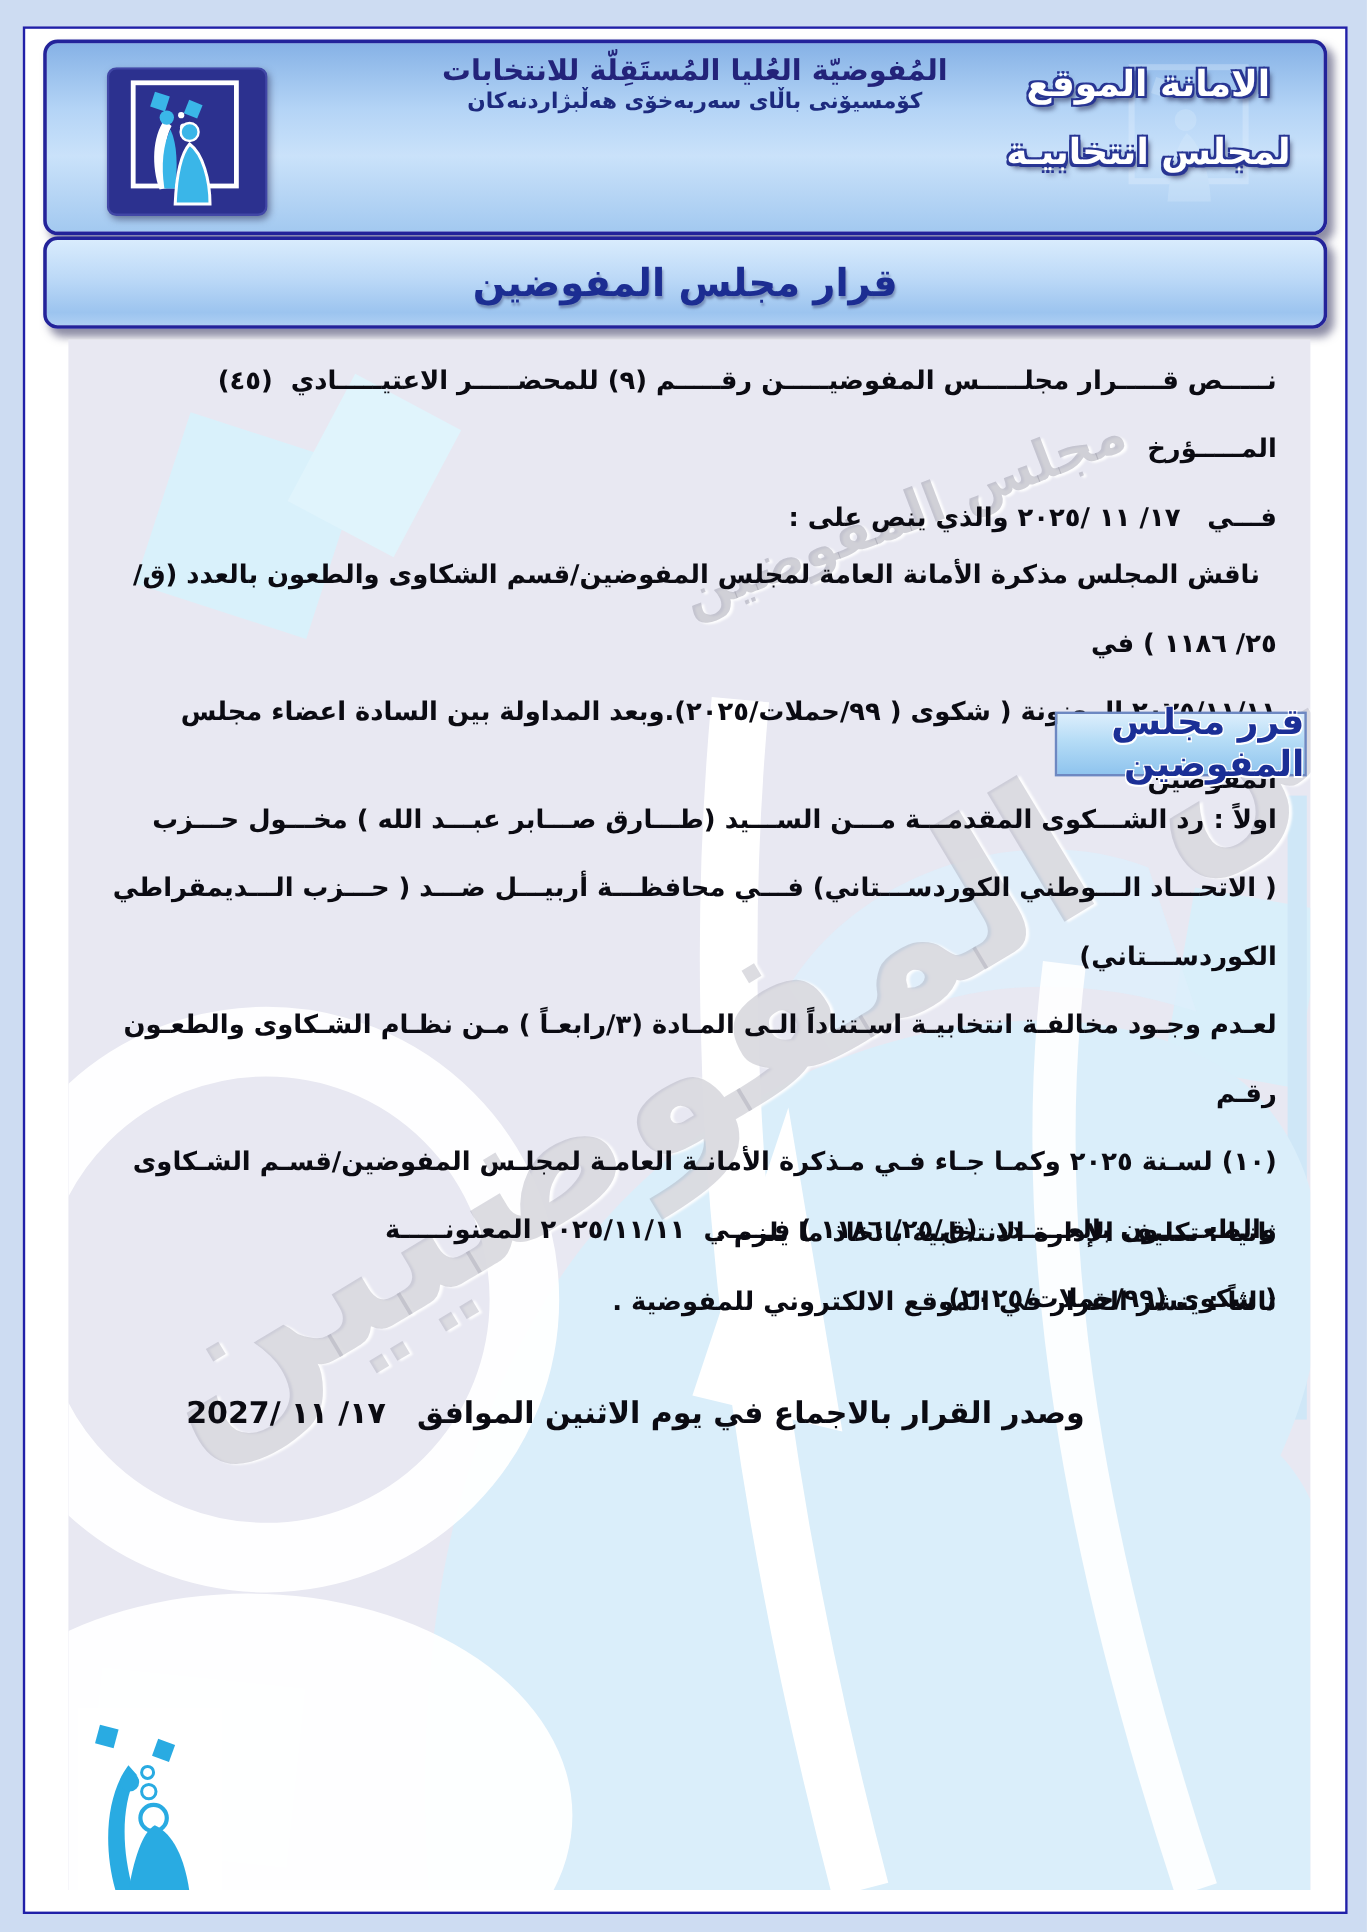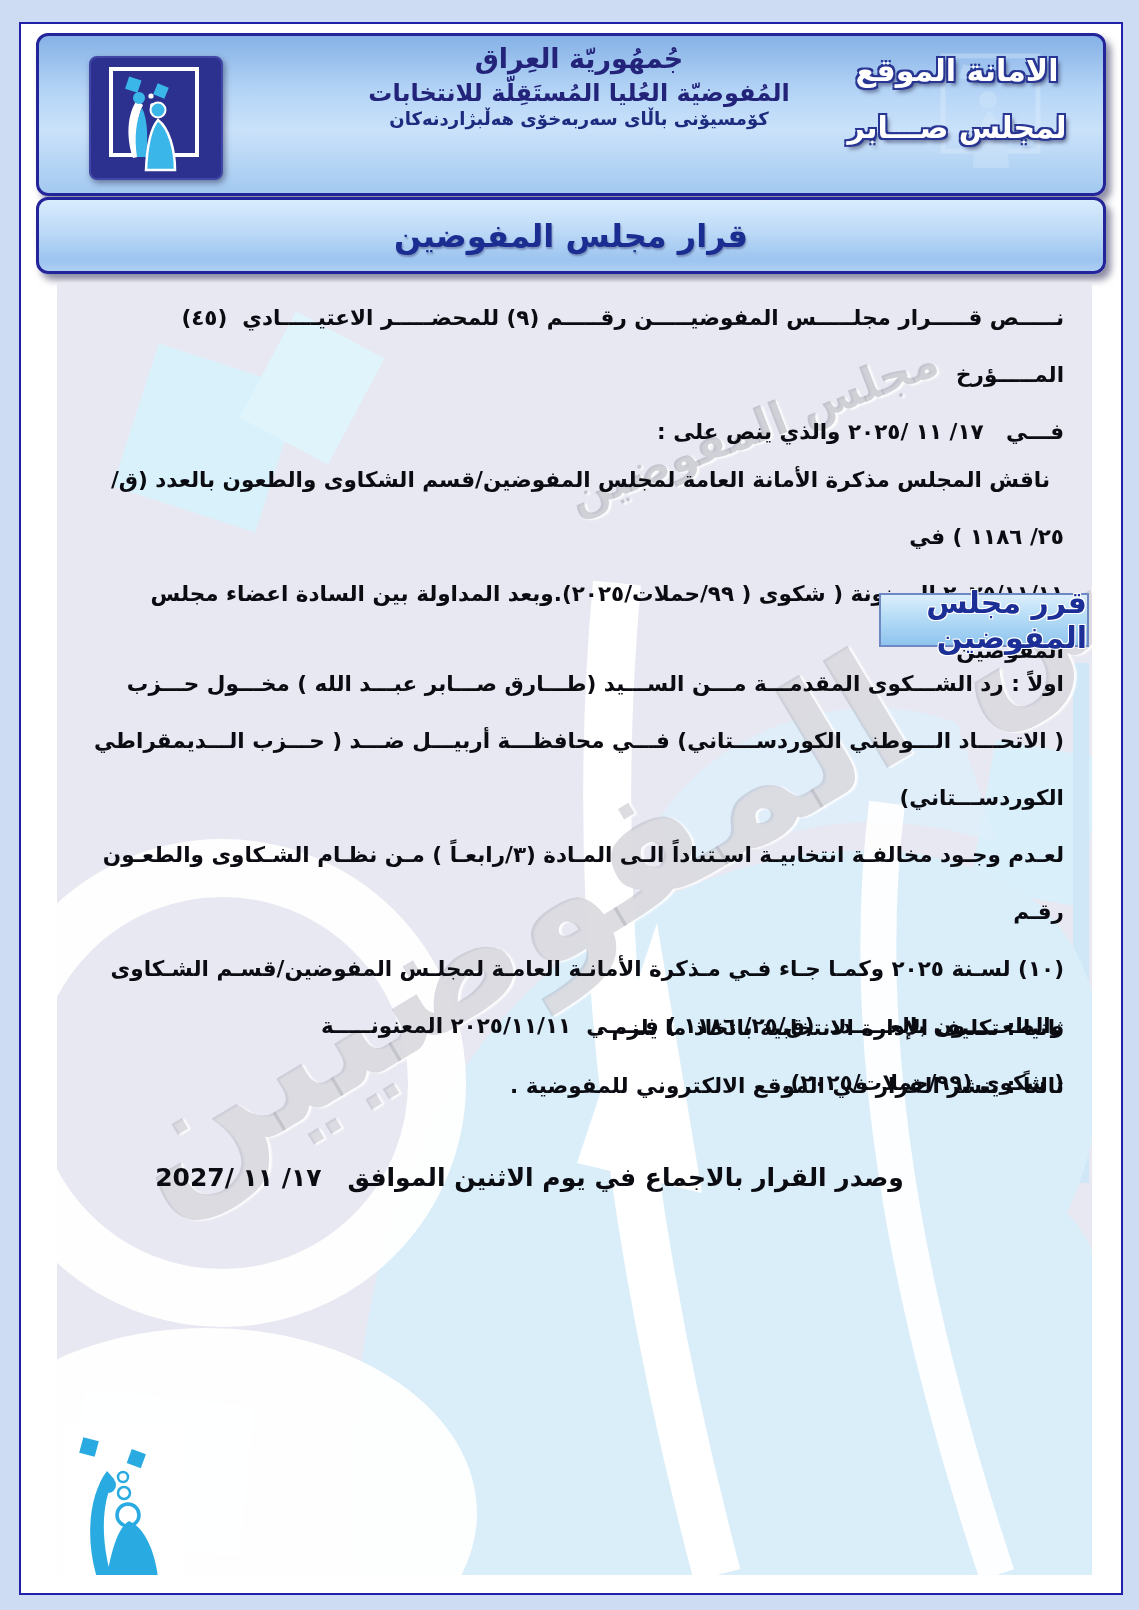--- a/index.html
+++ b/index.html
@@ -103,37 +103,36 @@
       <circle cx="64" cy="50" r="3" fill="#ffffff"></circle>
       <path d="M44 102 C37 82 38 58 48 44 L54 49 C47 62 47 84 53 100 Z" fill="#ffffff"></path>
       <circle cx="50" cy="42" r="6" fill="#3ab6e8"></circle>
       <path d="M48 101 C45 82 47 64 53 52 C59 64 59 84 57 101 Z" fill="#3ab6e8"></path>
       <circle cx="69" cy="54" r="7.5" fill="#3ab6e8" stroke="#ffffff" stroke-width="2"></circle>
       <path d="M57 114 C58 90 62 72 69 64 C80 72 86 94 86 114 Z" fill="#3ab6e8" stroke="#ffffff" stroke-width="2.5"></path>
     </svg>
   </div>
 
   <div class="header-center">
-    <div class="hc1">جُمهُوريّة العِراق</div>
     <div class="hc2">المُفوضيّة العُليا المُستَقِلّة للانتخابات</div>
     <div class="hc3">كۆمسيۆنى باڵاى سەربەخۆى ھەڵبژاردنەكان</div>
   </div>
 
   <div class="header-figure-wm">
     <svg width="150" height="135" viewBox="0 0 150 135" xmlns="http://www.w3.org/2000/svg">
       <rect x="30" y="8" width="95" height="95" fill="none" stroke="#eaf4ff" stroke-width="5"></rect>
       <circle cx="75" cy="52" r="9" fill="#dcedfc"></circle>
       <path d="M60 120 C62 92 68 72 76 63 C88 72 95 98 96 120 Z" fill="#dcedfc"></path>
       <rect x="48" y="18" width="14" height="14" fill="#dcedfc" transform="rotate(18 55 25)"></rect>
     </svg>
   </div>
 
   <div class="header-right">
     <div class="l1">الامانة الموقع</div>
-    <div class="l2">لمجلس صـــابر</div>
+    <div class="l2">لمجلس انتخابيـة</div>
   </div>
 </div>
 
 <div class="title-band">
   <span>قرار مجلس المفوضين</span>
 </div>
 
 <div class="body-area">
 
   <svg class="wm-svg" width="1035" height="1292" viewBox="0 0 1035 1292" xmlns="http://www.w3.org/2000/svg">

